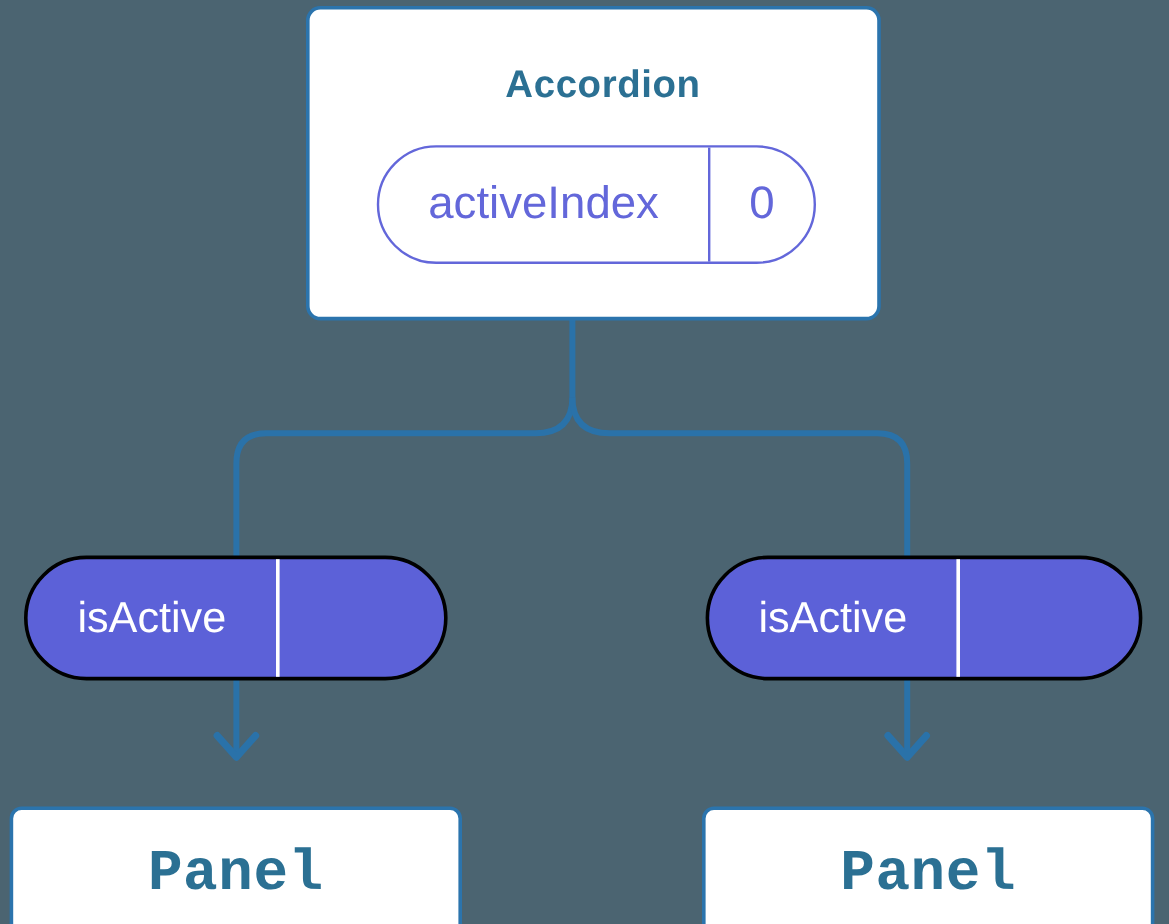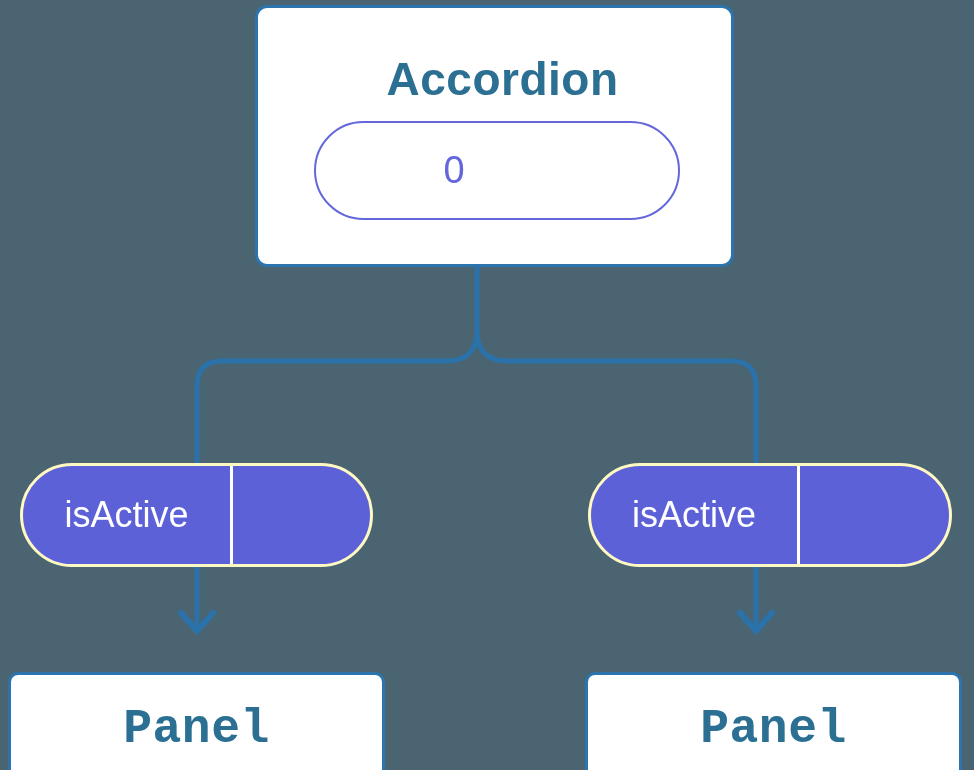--- a/index.html
+++ b/index.html
@@ -47,21 +47,21 @@
     border-radius:12px;
     box-sizing:border-box;
   }
   .accordion-card{
     left:255px;top:5px;
     width:479px;height:262px;
   }
   .card-title{
     margin-top:44px;
     text-align:center;
-    font-size:46px;
+    font-size:32px;
     font-weight:600;
     color:var(--node-text);
     letter-spacing:0.5px;
     margin-left:16px;
   }
   .state-pill{
     position:absolute;
     left:56px;top:113px;
     width:366px;height:99px;
     border:2.5px solid var(--state-color);
@@ -79,21 +79,21 @@
     justify-content:center;
   }
   .state-pill .seg.name{
     border-right:2.5px solid var(--state-color);
   }
   .prop-pill{
     position:absolute;
     top:463px;
     height:104px;
     background:var(--pill-fill);
-    border:3px solid #fef9c3;
+    border:3px solid #000000;
     border-radius:52px;
     box-sizing:border-box;
     display:grid;
     color:var(--pill-text);
     font-size:36px;
   }
   .prop-pill .seg{
     display:flex;
     align-items:center;
     justify-content:center;
@@ -137,20 +137,21 @@
     <path d="M477,331 Q477,361 508,361 L731,361 Q756,361 756,386 L756,466"></path>
     <path d="M197,566 L197,627"></path>
     <path class="arrowhead" d="M181,613 L197,631 L213,613"></path>
     <path d="M756,566 L756,627"></path>
     <path class="arrowhead" d="M740,613 L756,631 L772,613"></path>
   </svg>
 
   <div class="node-card accordion-card">
     <div class="card-title">Accordion</div>
     <div class="state-pill">
+      <span class="seg name">activeIndex</span>
       <span class="seg value">0</span>
     </div>
   </div>
 
   <div class="prop-pill left-pill">
     <span class="seg name">isActive</span>
   </div>
 
   <div class="prop-pill right-pill">
     <span class="seg name">isActive</span>

